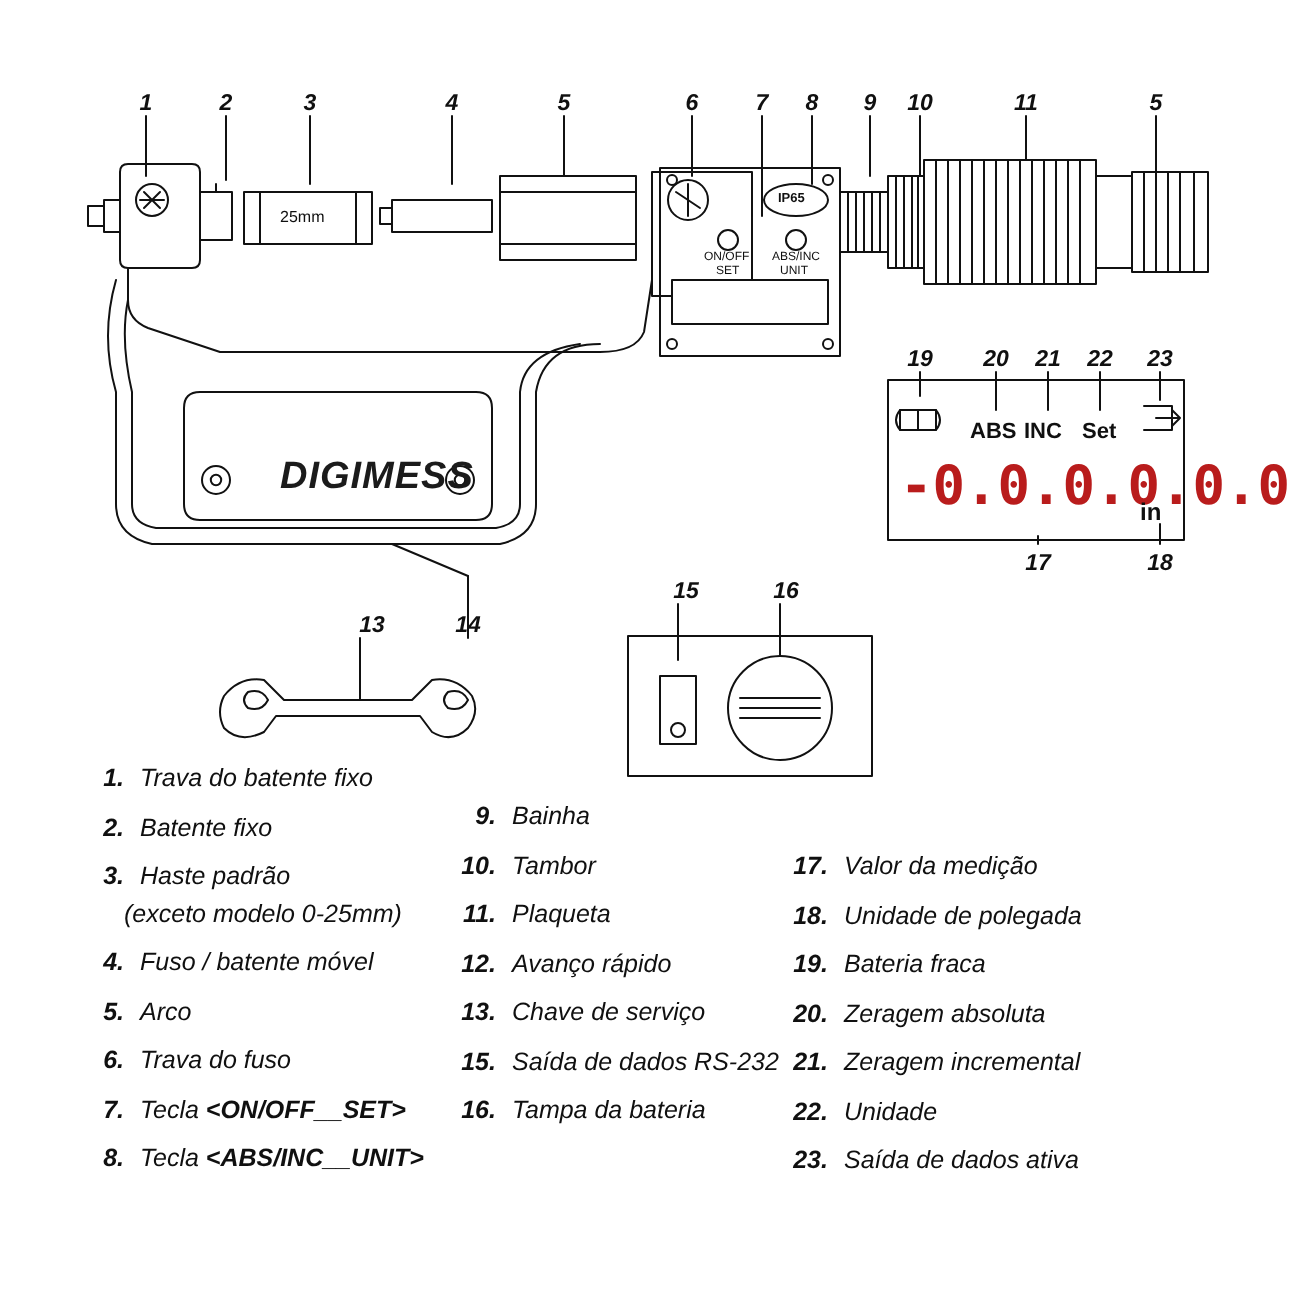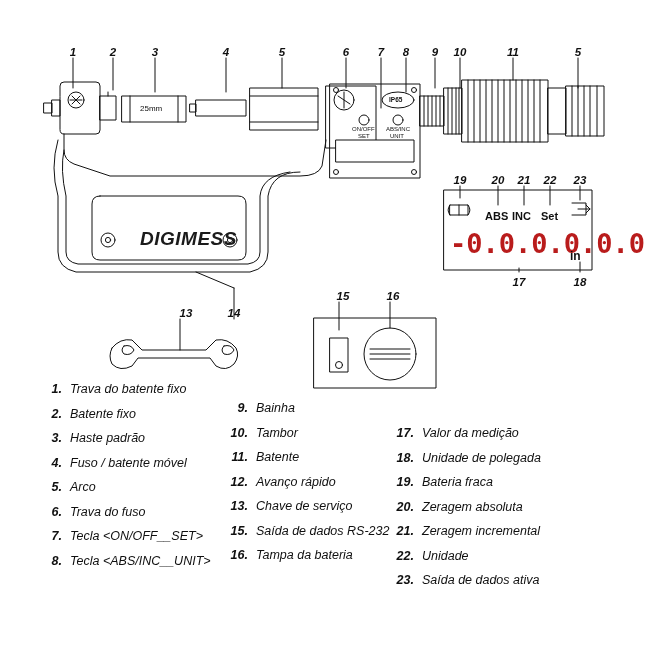--- a/index.html
+++ b/index.html
@@ -38,21 +38,21 @@
     padding-right:8px;
     font-weight:bold;
     font-style:italic;
     font-size:12.5px;
   }
   .leg-txt{
     font-style:italic;
     font-size:12.5px;
     white-space:nowrap;
   }
-  .leg-txt b{font-weight:normal;font-style:italic;margin-top:21px;}
+  .leg-txt b{font-weight:bold;font-style:italic;margin-top:21px;}
   .leg-sub{
     margin-left:26px;
     font-style:italic;
     font-size:12.5px;
     margin-top:-6px;
     margin-bottom:9.5px;
     line-height:15px;
   }
 
   
@@ -277,20 +277,21 @@
           <div class="leg-txt">Trava do batente fixo</div>
         </div>
         <div class="leg-item">
           <div class="leg-num">2.</div>
           <div class="leg-txt">Batente fixo</div>
         </div>
         <div class="leg-item">
           <div class="leg-num">3.</div>
           <div class="leg-txt">Haste padrão</div>
         </div>
+        <div class="leg-sub">(exceto modelo 0-25mm)</div>
         <div class="leg-item">
           <div class="leg-num">4.</div>
           <div class="leg-txt">Fuso / batente móvel</div>
         </div>
         <div class="leg-item">
           <div class="leg-num">5.</div>
           <div class="leg-txt">Arco</div>
         </div>
         <div class="leg-item">
           <div class="leg-num">6.</div>
@@ -309,21 +310,21 @@
         <div class="leg-item">
           <div class="leg-num">9.</div>
           <div class="leg-txt">Bainha</div>
         </div>
         <div class="leg-item">
           <div class="leg-num">10.</div>
           <div class="leg-txt">Tambor</div>
         </div>
         <div class="leg-item">
           <div class="leg-num">11.</div>
-          <div class="leg-txt">Batente</div>
+          <div class="leg-txt">Plaqueta</div>
         </div>
         <div class="leg-item">
           <div class="leg-num">12.</div>
           <div class="leg-txt">Avanço rápido</div>
         </div>
         <div class="leg-item">
           <div class="leg-num">13.</div>
           <div class="leg-txt">Chave de serviço</div>
         </div>
         <div class="leg-item">

